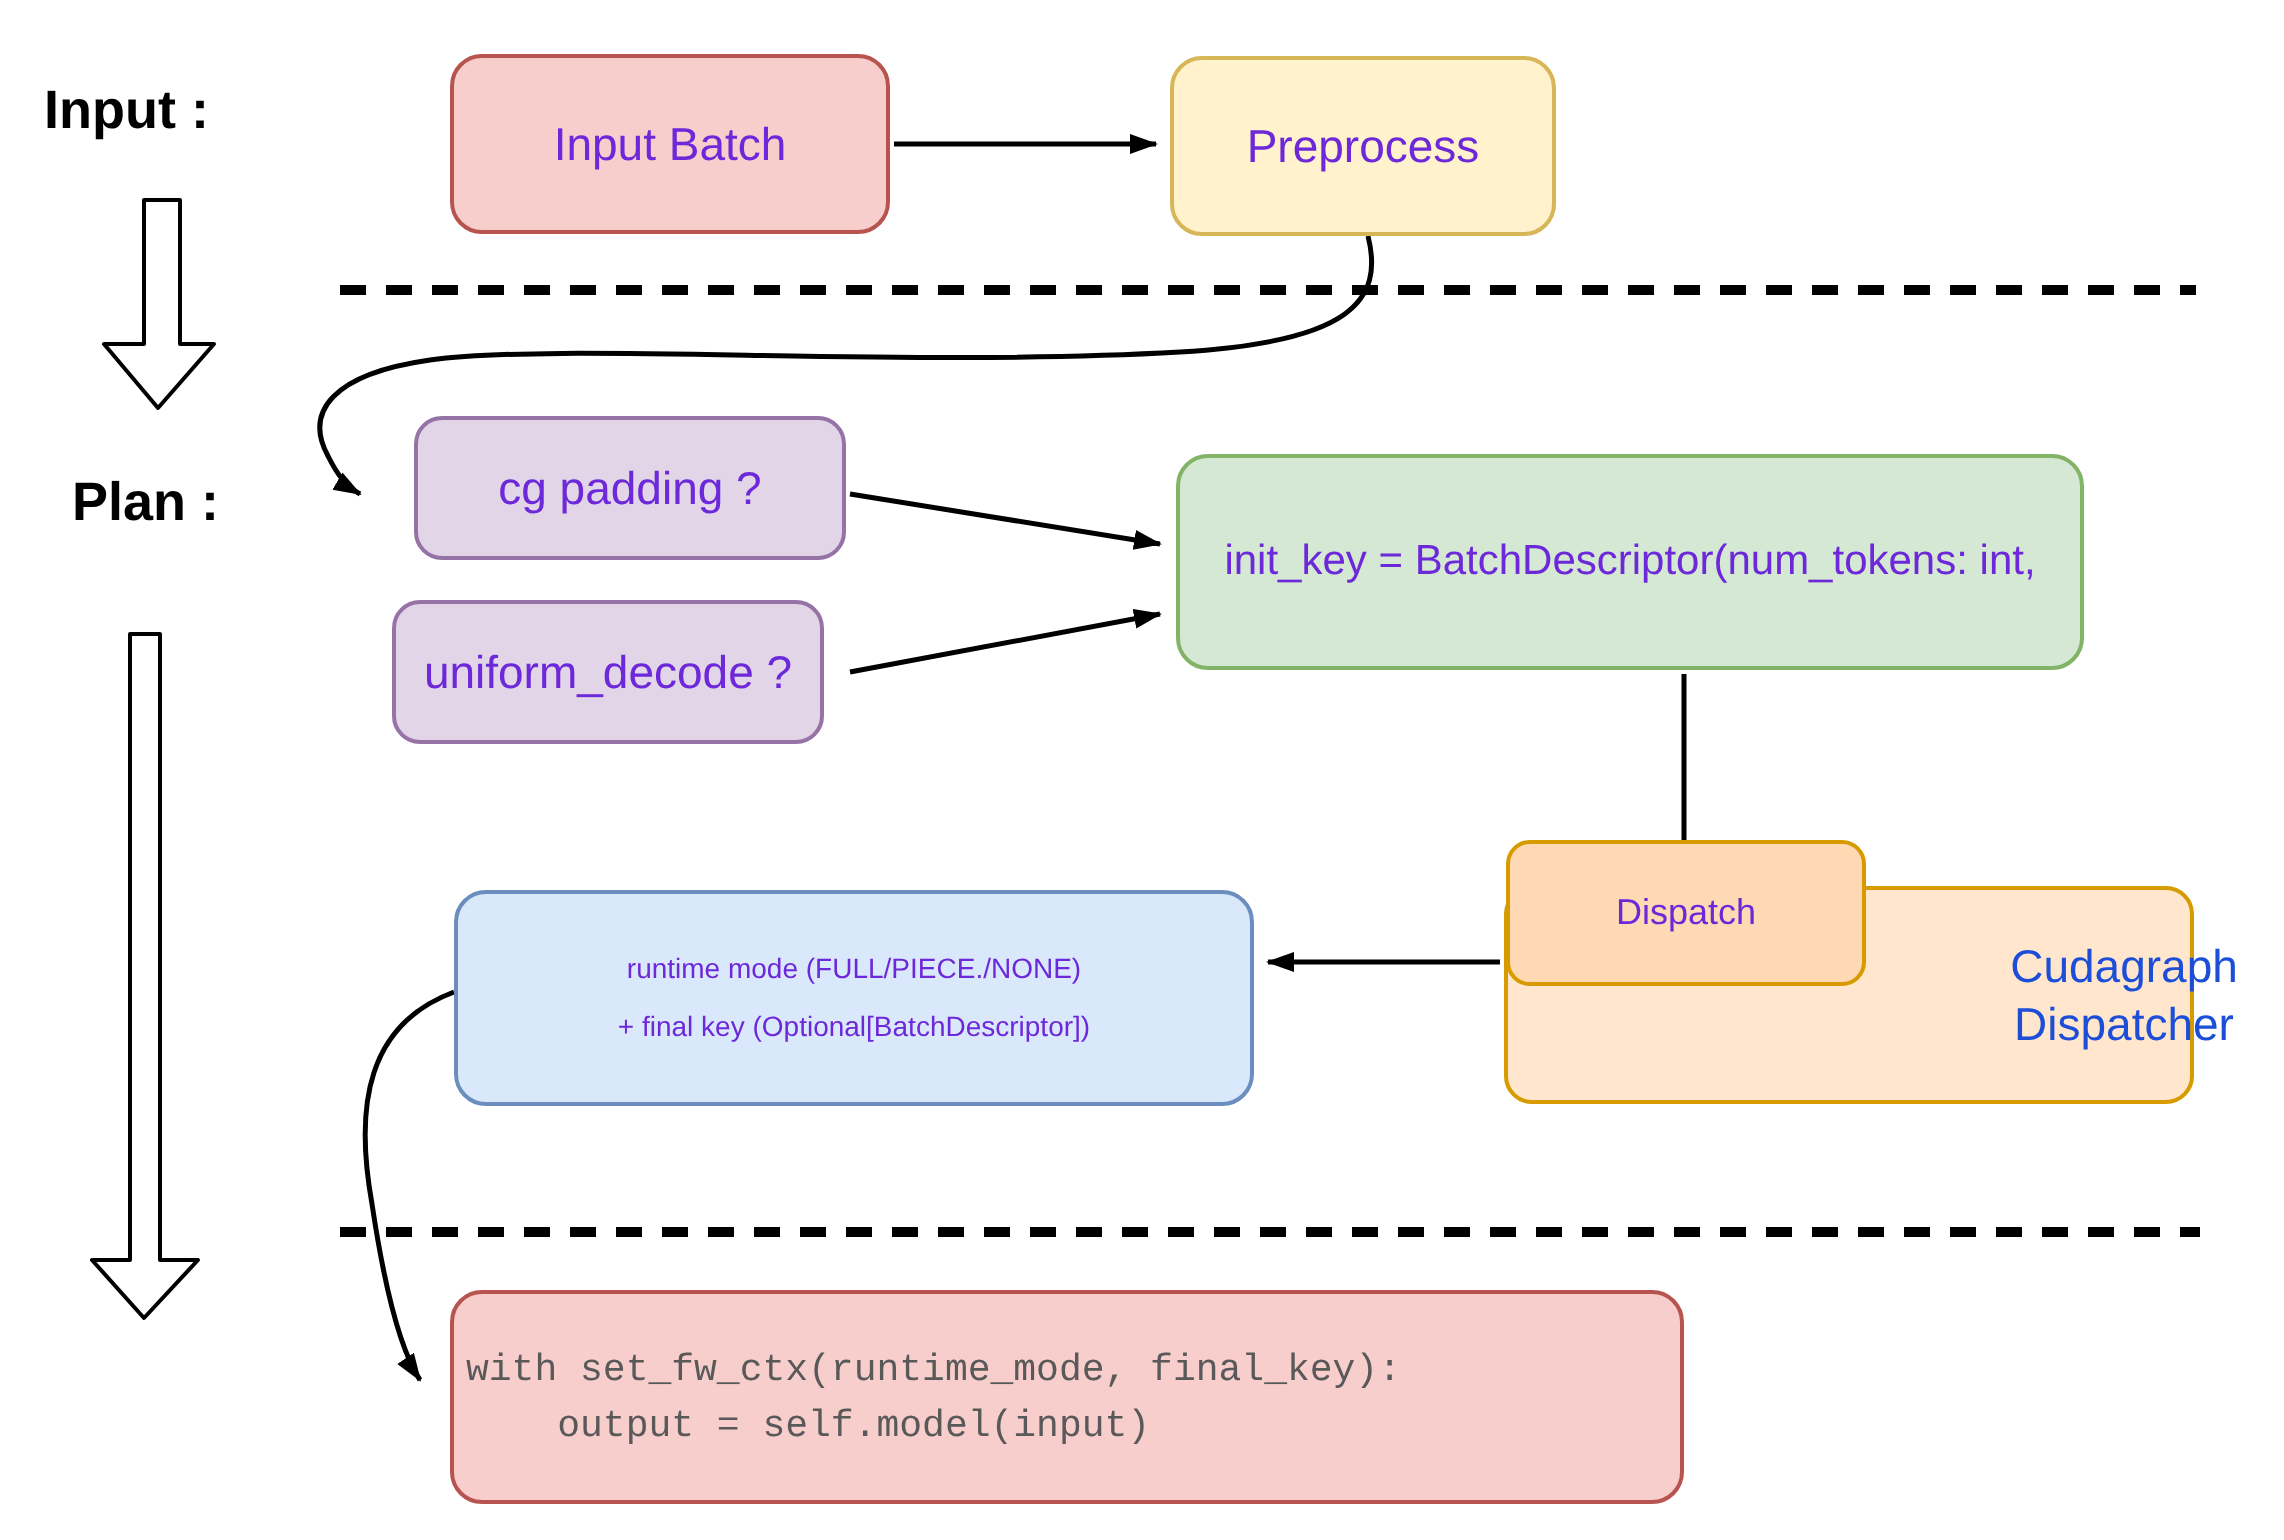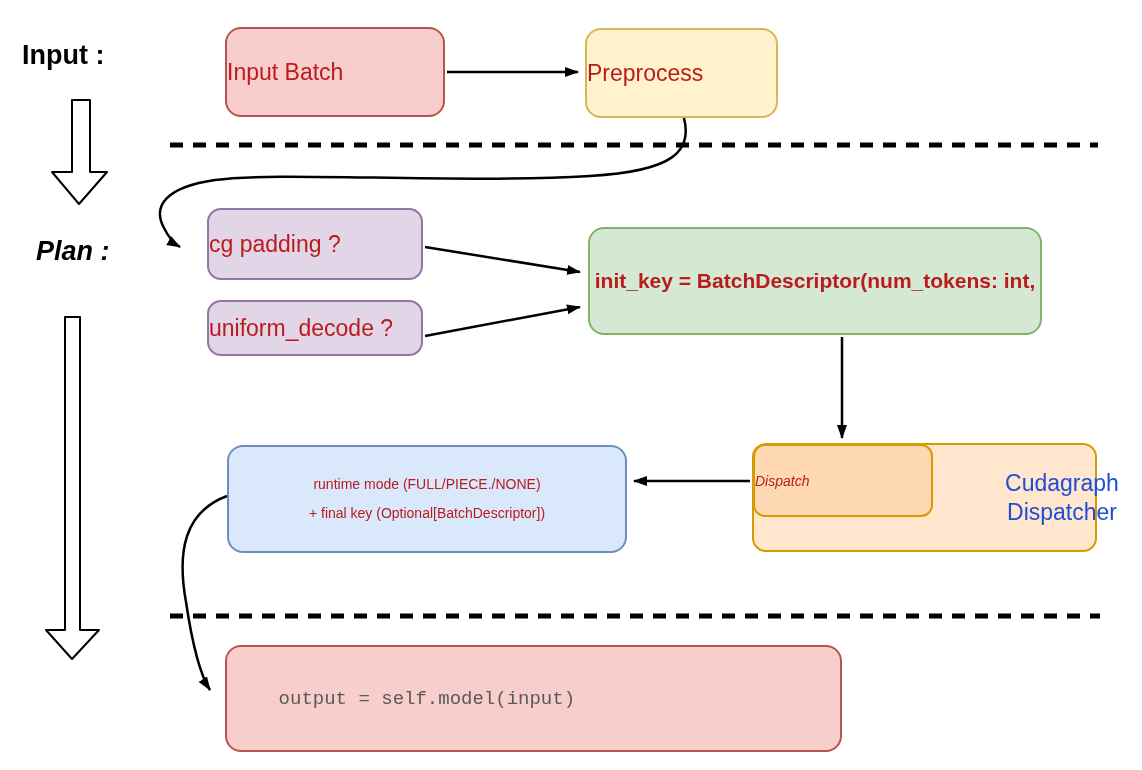--- a/index.html
+++ b/index.html
@@ -16,61 +16,62 @@
     font-weight:bold;
     font-size:27px;
     color:#000;
     white-space:nowrap;
   }
   .node{
     position:absolute;
     box-sizing:border-box;
     display:flex;
     align-items:center;
+    justify-content:center;
     text-align:center;
-    color:#b91c1c;
+    color:#6d28d9;
     border-style:solid;
     border-width:2px;
   }
   .node .lines{display:block;width:100%;}
   .node .line{display:block;}
   .n-input-batch{
     left:225px;top:27px;width:220px;height:90px;border-radius:16px;
     background:var(--red_fill);border-color:var(--red_stroke);font-size:23px;
   }
   .n-preprocess{
     left:585px;top:28px;width:193px;height:90px;border-radius:16px;
     background:var(--yellow_fill);border-color:var(--yellow_stroke);font-size:23px;
   }
   .n-cg-padding{
     left:207px;top:208px;width:216px;height:72px;border-radius:14px;
     background:var(--purple_fill);border-color:var(--purple_stroke);font-size:23px;
   }
   .n-uniform-decode{
-    left:207px;top:300px;width:216px;height:56px;border-radius:14px;
+    left:196px;top:300px;width:216px;height:72px;border-radius:14px;
     background:var(--purple_fill);border-color:var(--purple_stroke);font-size:23px;
   }
   .n-init-key{
     left:588px;top:227px;width:454px;height:108px;border-radius:16px;
     background:var(--green_fill);border-color:var(--green_stroke);
-    font-size:21px;line-height:30px;font-weight:bold;
+    font-size:21px;line-height:30px;
   }
   .n-runtime{
     left:227px;top:445px;width:400px;height:108px;border-radius:16px;
     background:var(--blue_fill);border-color:var(--blue_stroke);
     font-size:14px;line-height:29px;
   }
   .n-dispatcher-outer{
     left:752px;top:443px;width:345px;height:109px;border-radius:14px;
     background:var(--orange_fill);border-color:var(--orange_stroke);
   }
   .n-dispatch-inner{
-    left:753px;top:444px;width:180px;height:73px;border-radius:12px;
+    left:753px;top:420px;width:180px;height:73px;border-radius:12px;
     background:var(--orange_inner_fill);border-color:var(--orange_stroke);
-    font-size:14px;z-index:3;font-style:italic;
+    font-size:18px;z-index:3;
   }
   .n-dispatcher-label{
     position:absolute;left:980px;top:443px;width:164px;height:109px;
     display:flex;align-items:center;justify-content:center;text-align:center;
     font-size:23px;line-height:29px;z-index:3;color:#1d4ed8;
   }
   .n-execute{
     left:225px;top:645px;width:617px;height:107px;border-radius:16px;
     background:var(--red_fill);border-color:var(--red_stroke);
     font-family:"Liberation Mono","DejaVu Sans Mono",monospace;
@@ -102,21 +103,21 @@
     <line x1="842" y1="337" x2="842" y2="438" stroke="#000" stroke-width="2.5" marker-end="url(#ah)"></line>
     <line x1="750" y1="481" x2="634" y2="481" stroke="#000" stroke-width="2.5" marker-end="url(#ah)"></line>
     <line x1="425" y1="247" x2="580" y2="272" stroke="#000" stroke-width="2.5" marker-end="url(#ah)"></line>
     <line x1="425" y1="336" x2="580" y2="307" stroke="#000" stroke-width="2.5" marker-end="url(#ah)"></line>
 
     <path d="M684,118 C692,150 676,171 590,176 C450,184 280,171 215,180 C166,187 152,206 164,228 C169,238 173,243 180,247" fill="none" stroke="#000" stroke-width="2.5" marker-end="url(#ah)"></path>
     <path d="M227,496 C184,512 177,552 186,602 C192,642 200,675 210,690" fill="none" stroke="#000" stroke-width="2.5" marker-end="url(#ah)"></path>
   </svg>
 
   <div class="stage-label" style="left:22px;top:40px;">Input :</div>
-  <div class="stage-label" style="left:36px;top:236px;font-style:italic;">Plan :</div>
+  <div class="stage-label" style="left:36px;top:236px;">Plan :</div>
 
   <div class="node n-input-batch">
     <span>Input Batch</span>
   </div>
 
   <div class="node n-cg-padding">
     <span>cg padding ?</span>
   </div>
 
   <div class="node n-preprocess">
@@ -148,17 +149,18 @@
       <span class="line">Dispatcher</span>
     </span>
   </div>
 
   <div class="node n-dispatch-inner">
     <span>Dispatch</span>
   </div>
 
   <div class="node n-execute">
     <span class="lines">
+      <span class="line">with set_fw_ctx(runtime_mode, final_key):</span>
       <span class="line">    output = self.model(input)</span>
     </span>
   </div>
 
 </div>
 
 </body></html>

